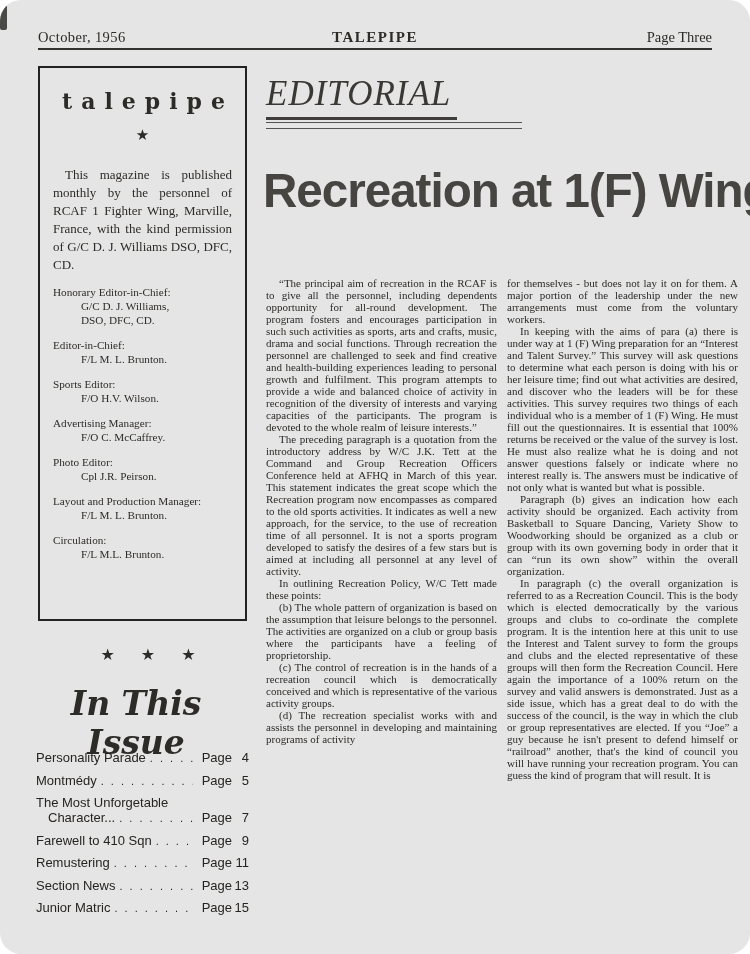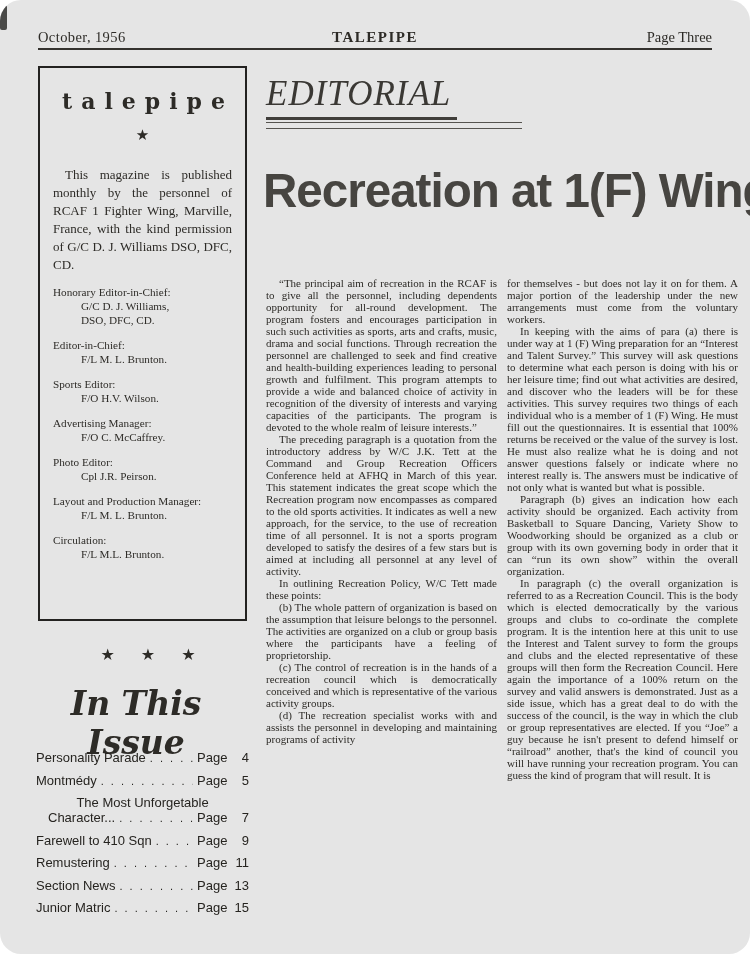--- a/index.html
+++ b/index.html
@@ -35,25 +35,25 @@
   .mast-note{margin-top:15px;font-size:11.2px;line-height:14.5px;text-align:justify;text-indent:8px;}
 
   
   .stars{position:absolute;left:38px;top:645px;width:209px;text-align:center;font-size:16px;letter-spacing:11px;padding-left:11px;}
   .toc-head{
     position:absolute;left:22px;top:684px;width:228px;text-align:center;
     font-family:"DejaVu Serif",serif;font-style:italic;font-weight:bold;font-size:33px;
   }
   .toc{position:absolute;left:36px;top:751px;width:213px;font-family:"Liberation Sans",sans-serif;font-weight:normal;font-size:13px;color:#262420;}
   .toc-row{display:flex;align-items:baseline;line-height:13px;margin-bottom:8.5px;}
-  .toc-pre{line-height:13px;margin-bottom:2px;text-align:center;}
+  .toc-pre{line-height:13px;margin-bottom:2px;}
   .toc-title{white-space:nowrap;}
   .toc-row.indent .toc-title{padding-left:12px;}
   .toc-dots{flex:1;overflow:hidden;white-space:nowrap;margin:0 4px;letter-spacing:2px;font-size:11px;}
-  .toc-page{width:35px;flex:none;}
+  .toc-page{width:35px;flex:none;text-align:right;}
   .toc-num{width:17px;flex:none;text-align:right;}
 
   
   .kicker-wrap{position:absolute;left:266px;top:74px;}
   .kicker{
     display:inline-block;margin:0;
     font-family:"Liberation Serif",serif;font-style:italic;font-weight:normal;
     font-size:35px;letter-spacing:1px;color:#3a3834;
     padding:0 6px 3px 0;border-bottom:3px solid #403e3a;
   }

